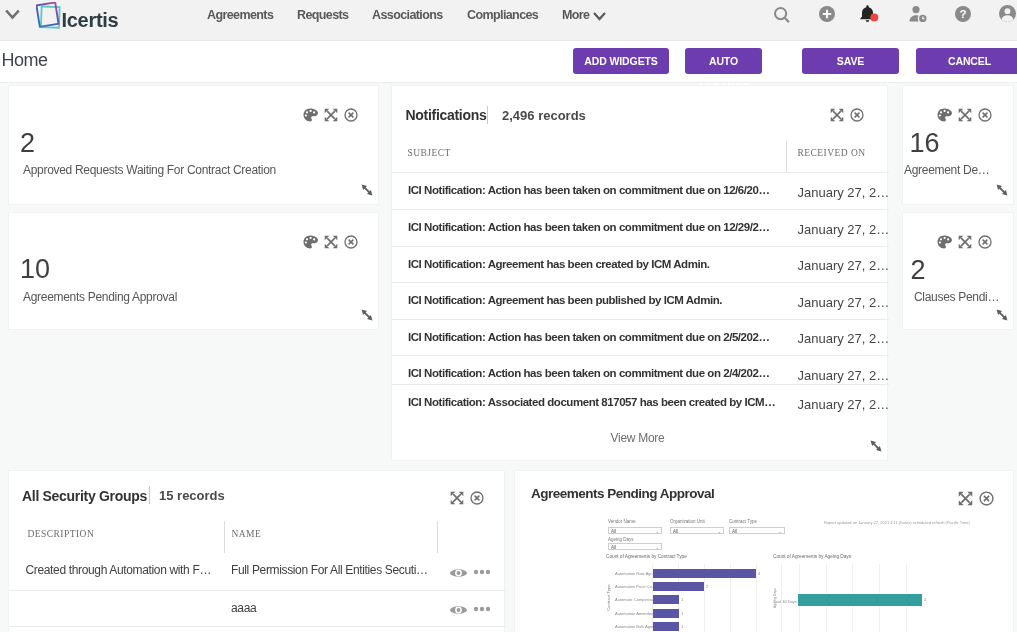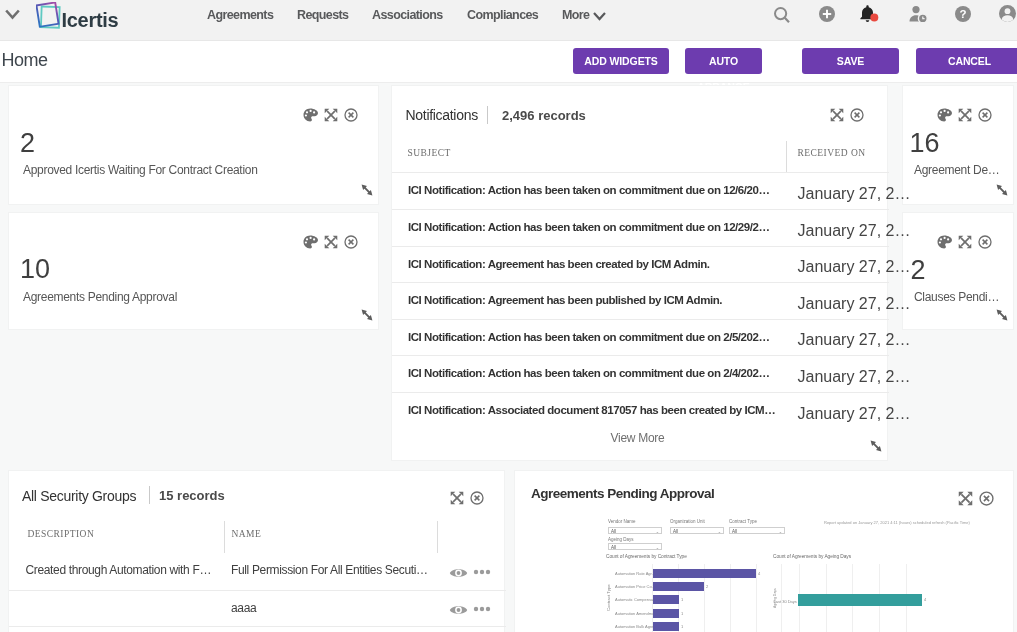--- a/index.html
+++ b/index.html
@@ -8,26 +8,26 @@
 #topbar { position:absolute; left:0; top:0; width:1017px; height:41px; background:#f2f2f2; border-bottom:1px solid #e7e7e7; }
 .nav { position:absolute; top:8px; font-size:12.5px; font-weight:bold; letter-spacing:-0.6px; color:#58595b; }
 #homebar { position:absolute; left:0; top:41px; width:1017px; height:42px; background:#fff; border-bottom:1px solid #ededed; }
 #home-title { position:absolute; left:1.5px; top:50px; font-size:18px; letter-spacing:-0.5px; color:#3e464d; }
 .btn { position:absolute; top:48px; height:26px; background:#6d3caf; color:#fff; font-size:10.5px; font-weight:bold; text-align:center; line-height:26px; border-radius:3px; letter-spacing:-0.1px; }
 .card { position:absolute; background:#fff; border:1px solid #f1f2f2; }
 .num { position:absolute; left:13px; font-size:27px; color:#3f3f3f; }
 .numlabel { position:absolute; left:14px; font-size:12px; letter-spacing:-0.3px; color:#565656; white-space:nowrap; overflow:hidden; }
 .cardicons { position:absolute; top:22px; right:20px; display:flex; gap:6px; }
 .resize { position:absolute; right:4px; bottom:7px; }
-.wtitle { font-weight:normal; font-size:14px; color:#323232; }
+.wtitle { font-weight:bold; font-size:14px; color:#323232; }
 .wcount { font-size:13px; color:#4a4a4a;font-weight:bold; }
 .thead { font-size:9.5px; color:#6d6d6d; letter-spacing:0.45px;font-family:Liberation Serif, serif; }
 .nrow { left:0; width:497px; height:36.6px; border-top:1px solid #ebebeb; }
 .nrow b { position:absolute; left:16px; top:11px; font-size:11.5px; letter-spacing:-0.45px; color:#333; font-weight:bold; white-space:nowrap; max-width:374px; overflow:hidden; }
-.nrow span { position:absolute; left:405.5px; top:11.5px; font-size:16px; color:#454545; white-space:nowrap; }
+.nrow span { position:absolute; left:405.5px; top:11.5px; font-size:13px; color:#454545; white-space:nowrap; }
 .srow { left:0; width:497px; height:37px; }
 .srow span { position:absolute; top:11px; font-size:12px; letter-spacing:-0.35px; color:#404040; white-space:nowrap; }
 .flabel { position:absolute; font-size:4.5px; color:#777; white-space:nowrap; transform-origin:0 0; }
 .fbox { position:absolute; height:7px; background:#fff; border:1px solid #cfcfcf; }
 .fbox i { position:absolute; left:2px; top:0.5px; font-style:normal; font-size:4.5px; color:#555; }
 .fbox u { position:absolute; right:2px; top:0.5px; text-decoration:none; font-size:4px; color:#888; }
 .ctitle { position:absolute; font-size:4.8px; letter-spacing:-0.05px; color:#6a6a6a; white-space:nowrap; }
 .blabel { position:absolute; font-size:4px; color:#8a8a8a; white-space:nowrap; text-align:right; }
 .bar { position:absolute; background:#5b55a5; }
 .gline { position:absolute; width:1px; background:#efefef; }
@@ -111,21 +111,21 @@
         <line x1="3.2" y1="3.2" x2="10.8" y2="10.8" stroke="#6e6e6e" stroke-width="1.7"></line>
         <line x1="10.8" y1="3.2" x2="3.2" y2="10.8" stroke="#6e6e6e" stroke-width="1.7"></line>
         <path d="M0.7 0.7h4.6L0.7 5.3z M13.3 0.7v4.6L8.7 0.7z M0.7 13.3V8.7l4.6 4.6z M13.3 13.3H8.7l4.6-4.6z" fill="#6e6e6e"></path>
       </svg>
     <svg width="14" height="14" viewBox="0 0 14 14">
         <circle cx="7" cy="7" r="6" fill="none" stroke="#6e6e6e" stroke-width="1.3"></circle>
         <path d="M4.6 4.6 9.4 9.4 M9.4 4.6 4.6 9.4" stroke="#6e6e6e" stroke-width="1.5"></path>
       </svg>
   </div>
   <div class="num" style="left:11px;top:41.5px">2</div>
-  <div class="numlabel" style="top:77px;width:345px">Approved Icertis Waiting For Contract Creation</div>
+  <div class="numlabel" style="top:77px;width:345px">Approved Requests Waiting For Contract Creation</div>
   <svg class="resize" width="14" height="14" viewBox="0 0 14 14">
       <line x1="3.4" y1="3.4" x2="10.6" y2="10.6" stroke="#5d5d5d" stroke-width="2"></line>
       <path d="M1.6 1.6 L7 3.1 L3.1 7z M12.4 12.4 L7 10.9 L10.9 7z" fill="#5d5d5d"></path>
     </svg>
 </div>
 
 <div class="card" style="left:8px;top:212px;width:371px;height:118px">
   <div class="cardicons">
     <svg width="15" height="14" viewBox="0 0 15 14">
         <path d="M7.2 0.6C3.4 0.6 0.5 3.4 0.5 7s2.9 6.4 6.7 6.4c1 0 1.7-.7 1.7-1.6 0-.4-.2-.8-.4-1.1-.2-.3-.4-.6-.4-1 0-.9.7-1.5 1.6-1.5h1.9c1.7 0 3.4-1.2 3.4-3.1C14.9 2.9 11.4 0.6 7.2 0.6z" fill="#6e6e6e"></path>
@@ -165,21 +165,21 @@
         <line x1="3.2" y1="3.2" x2="10.8" y2="10.8" stroke="#6e6e6e" stroke-width="1.7"></line>
         <line x1="10.8" y1="3.2" x2="3.2" y2="10.8" stroke="#6e6e6e" stroke-width="1.7"></line>
         <path d="M0.7 0.7h4.6L0.7 5.3z M13.3 0.7v4.6L8.7 0.7z M0.7 13.3V8.7l4.6 4.6z M13.3 13.3H8.7l4.6-4.6z" fill="#6e6e6e"></path>
       </svg>
     <svg width="14" height="14" viewBox="0 0 14 14">
         <circle cx="7" cy="7" r="6" fill="none" stroke="#6e6e6e" stroke-width="1.3"></circle>
         <path d="M4.6 4.6 9.4 9.4 M9.4 4.6 4.6 9.4" stroke="#6e6e6e" stroke-width="1.5"></path>
       </svg>
   </div>
   <div class="num" style="left:6.5px;top:41.5px">16</div>
-  <div class="numlabel" style="left:11px;top:77px;width:92px">Agreement De…</div>
+  <div class="numlabel" style="left:1px;top:77px;width:92px">Agreement De…</div>
   <svg class="resize" width="14" height="14" viewBox="0 0 14 14">
       <line x1="3.4" y1="3.4" x2="10.6" y2="10.6" stroke="#5d5d5d" stroke-width="2"></line>
       <path d="M1.6 1.6 L7 3.1 L3.1 7z M12.4 12.4 L7 10.9 L10.9 7z" fill="#5d5d5d"></path>
     </svg>
 </div>
 
 <div class="card" style="left:902px;top:212px;width:112px;height:118px">
   <div class="cardicons" style="right:21px">
     <svg width="15" height="14" viewBox="0 0 15 14">
         <path d="M7.2 0.6C3.4 0.6 0.5 3.4 0.5 7s2.9 6.4 6.7 6.4c1 0 1.7-.7 1.7-1.6 0-.4-.2-.8-.4-1.1-.2-.3-.4-.6-.4-1 0-.9.7-1.5 1.6-1.5h1.9c1.7 0 3.4-1.2 3.4-3.1C14.9 2.9 11.4 0.6 7.2 0.6z" fill="#6e6e6e"></path>
@@ -242,21 +242,21 @@
       <span>January 27, 2…</span>
     </div>
   <div class="abs nrow" style="top:232.8px">
       <b>ICI Notification: Action has been taken on commitment due on 2/5/202…</b>
       <span>January 27, 2…</span>
     </div>
   <div class="abs nrow" style="top:269.4px">
       <b>ICI Notification: Action has been taken on commitment due on 2/4/202…</b>
       <span>January 27, 2…</span>
     </div>
-  <div class="abs nrow" style="top:306px">
+  <div class="abs nrow" style="top:298px">
       <b>ICI Notification: Associated document 817057 has been created by ICM…</b>
       <span>January 27, 2…</span>
     </div>
   <div class="abs" style="left:0;top:342.6px;width:497px;text-align:center;font-size:12px;letter-spacing:-0.3px;color:#6f6f6f;padding-top:2.5px;padding-right:6px">View More</div>
   <svg class="resize" width="14" height="14" viewBox="0 0 14 14">
       <line x1="3.4" y1="3.4" x2="10.6" y2="10.6" stroke="#5d5d5d" stroke-width="2"></line>
       <path d="M1.6 1.6 L7 3.1 L3.1 7z M12.4 12.4 L7 10.9 L10.9 7z" fill="#5d5d5d"></path>
     </svg>
 </div>
 

